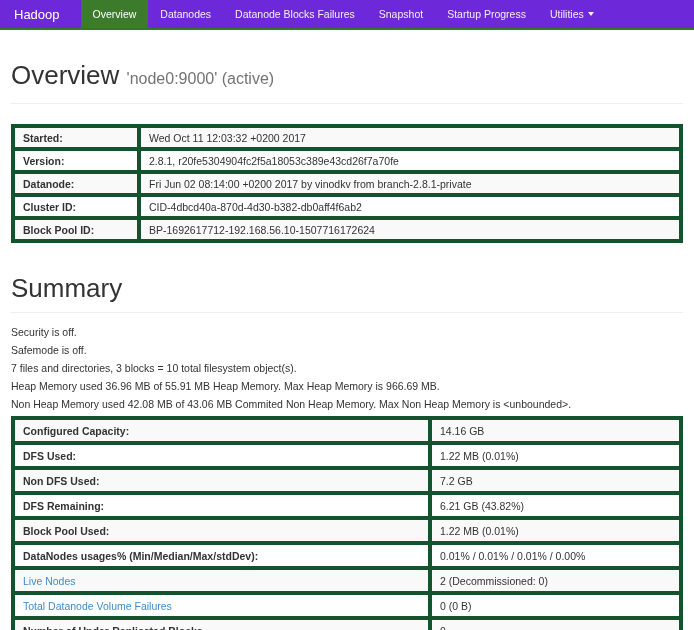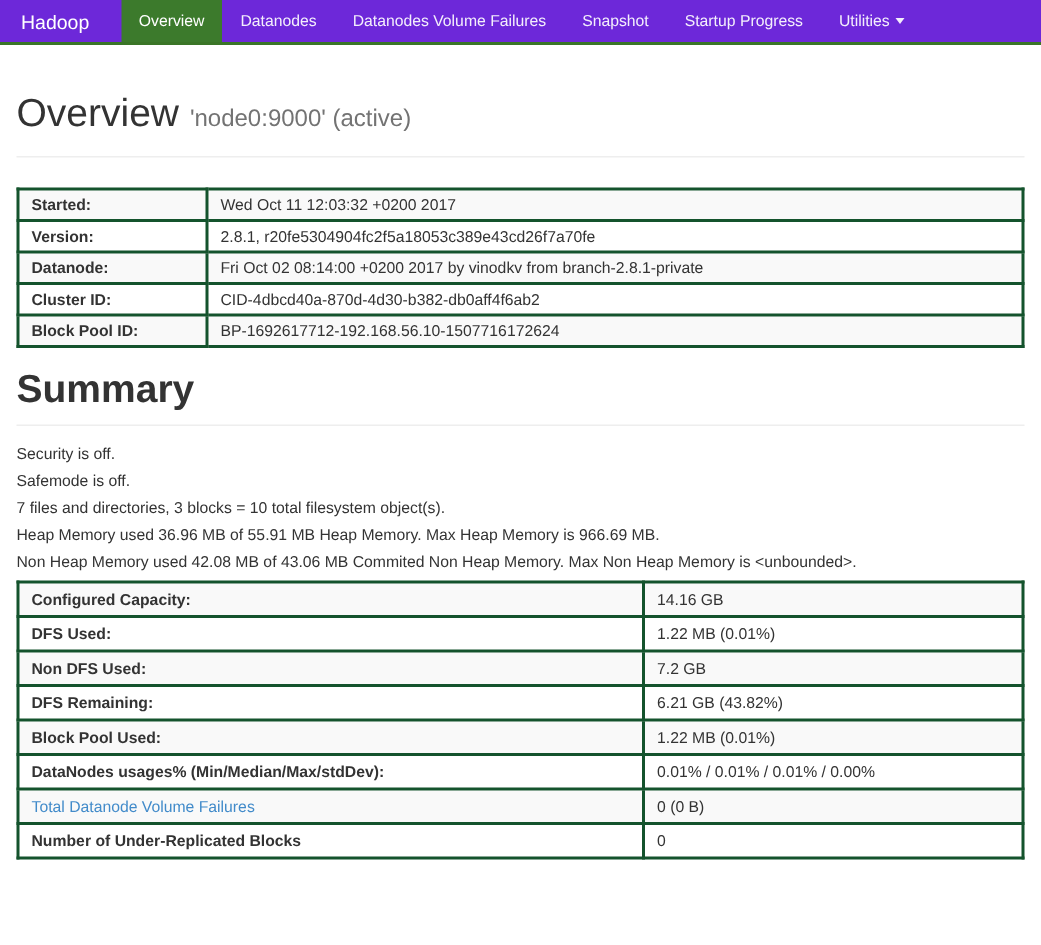--- a/index.html
+++ b/index.html
@@ -42,35 +42,35 @@
     border-top: 4px solid rgba(255,255,255,0.92);
     margin-left: 4px;
   }
   .caret-icon.visible { display: inline-block; }
 
   
   .page { padding: 0 11px; }
 
   h1 { font-weight: 400; font-size: 26px; color: #333; line-height: 30px; }
   .h1-overview { margin: 30px 0 9px; }
-  .h1-summary  { margin: 12px 0 9px; font-weight: bold; }
+  .h1-summary  { margin: 30px 0 9px; }
   h1 small { font-size: 16px; color: #737373; font-weight: 400; }
 
   hr { border: 0; border-top: 1px solid #eeeeee; margin: 0; }
 
   
   table.tbl {
     width: 100%;
     border-collapse: collapse;
     font-size: 10.5px;
     line-height: 12px;
     table-layout: fixed;
   }
   .tbl th, .tbl td {
-    border: 2px solid #14532d;
+    border: 4px solid #14532d;
     text-align: left;
     vertical-align: top;
     overflow: hidden; white-space: nowrap;
   }
   .tbl tbody tr:nth-child(odd) { background: #f9f9f9; }
 
   .info-tbl { margin-top: 20px; }
   .info-tbl th { width: 126px; font-weight: bold; }
   .info-tbl th, .info-tbl td { padding: 3.5px 8px; }
 
@@ -95,21 +95,21 @@
         <span>Overview</span>
 
       </li>
 
       <li class="tab">
         <span>Datanodes</span>
 
       </li>
 
       <li class="tab">
-        <span>Datanodes Volume Failures</span>
+        <span>Datanode Blocks Failures</span>
 
       </li>
 
       <li class="tab">
         <span>Snapshot</span>
 
       </li>
 
       <li class="tab">
         <span>Startup Progress</span>
@@ -138,21 +138,21 @@
           <td>Wed Oct 11 12:03:32 +0200 2017</td>
         </tr>
 
         <tr>
           <th>Version:</th>
           <td>2.8.1, r20fe5304904fc2f5a18053c389e43cd26f7a70fe</td>
         </tr>
 
         <tr>
           <th>Datanode:</th>
-          <td>Fri Oct 02 08:14:00 +0200 2017 by vinodkv from branch-2.8.1-private</td>
+          <td>Fri Jun 02 08:14:00 +0200 2017 by vinodkv from branch-2.8.1-private</td>
         </tr>
 
         <tr>
           <th>Cluster ID:</th>
           <td>CID-4dbcd40a-870d-4d30-b382-db0aff4f6ab2</td>
         </tr>
 
         <tr>
           <th>Block Pool ID:</th>
           <td>BP-1692617712-192.168.56.10-1507716172624</td>
@@ -204,20 +204,24 @@
         <tr>
           <th><span class="metric-label">Block Pool Used:</span></th>
           <td>1.22 MB (0.01%)</td>
         </tr>
 
         <tr>
           <th><span class="metric-label">DataNodes usages% (Min/Median/Max/stdDev):</span></th>
           <td>0.01% / 0.01% / 0.01% / 0.00%</td>
         </tr>
 
+        <tr>
+          <th><span class="metric-label link">Live Nodes</span></th>
+          <td>2 (Decommissioned: 0)</td>
+        </tr>
 
 
 
         <tr>
           <th><span class="metric-label link">Total Datanode Volume Failures</span></th>
           <td>0 (0 B)</td>
         </tr>
 
         <tr>
           <th><span class="metric-label">Number of Under-Replicated Blocks</span></th>

